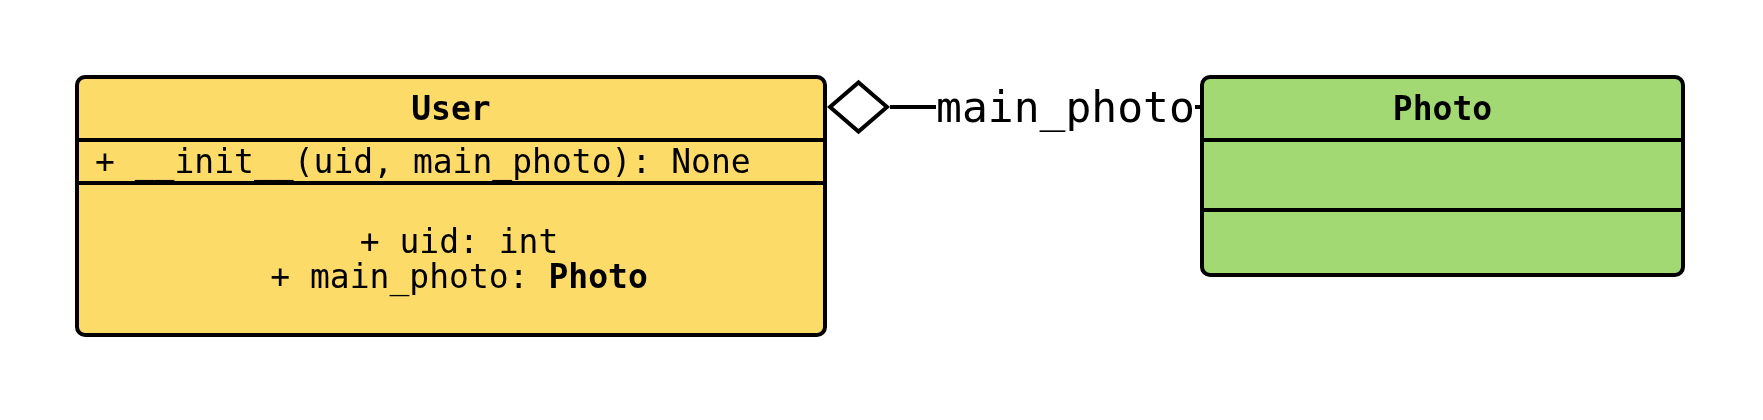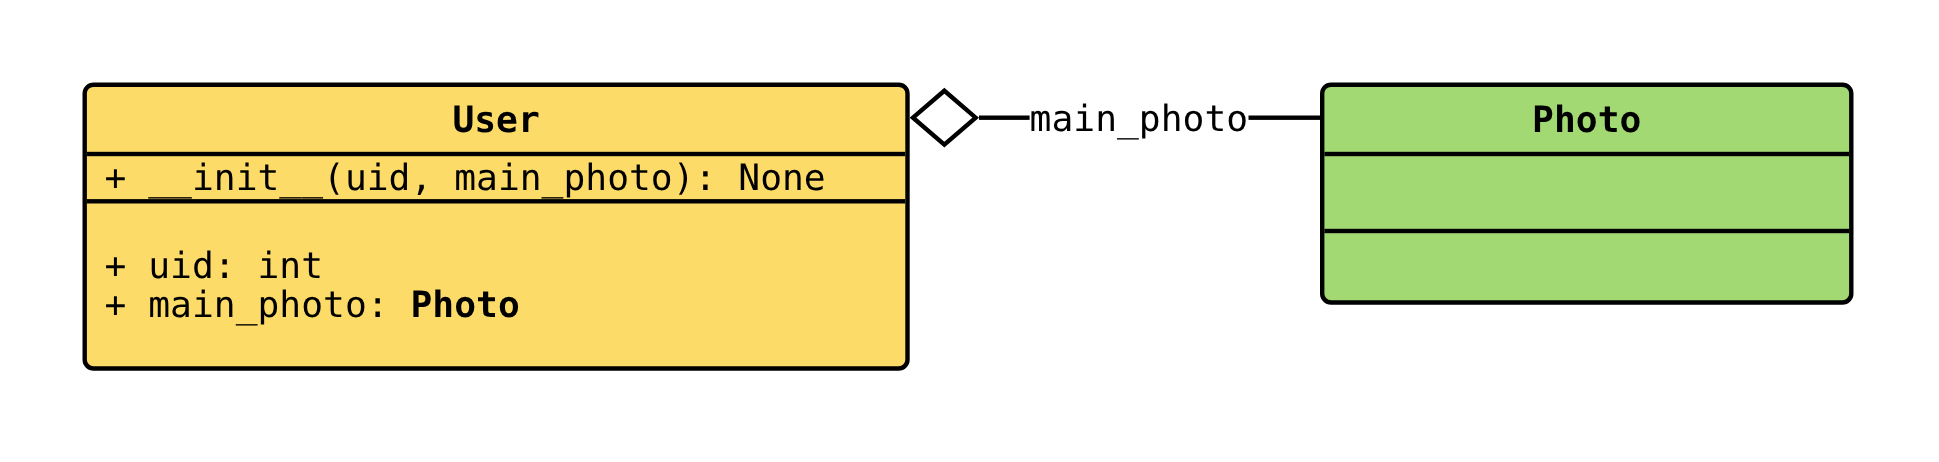--- a/index.html
+++ b/index.html
@@ -36,20 +36,21 @@
     left: 1200px;
     top: 75px;
     width: 485px;
     height: 202px;
     background: #A2D973;
   }
 
   .compartment {
     border-bottom: 4px solid #000000;
     flex: 0 0 auto;
+    text-align: center;
   }
   .compartment:last-child { border-bottom: none; flex: 1 1 auto; }
 
   .compartment.header {
     height: 63px; 
     display: flex;
     align-items: center;
     justify-content: center;
     font-weight: bold;
   }
@@ -87,21 +88,21 @@
 
   .rel-line {
     height: 4px;
     background: #000000;
     flex: 0 0 auto;
   }
   .rel-line.left  { width: 46px; }
   .rel-line.right { width: 65px; }
 
   .rel-label {
-    font-size: 33px;
+    font-size: 43px;
     color: #000000;
     white-space: nowrap;
     flex: 0 0 auto;
   }
 </style>
 </head>
 <body>
 
 <div class="canvas">
 

